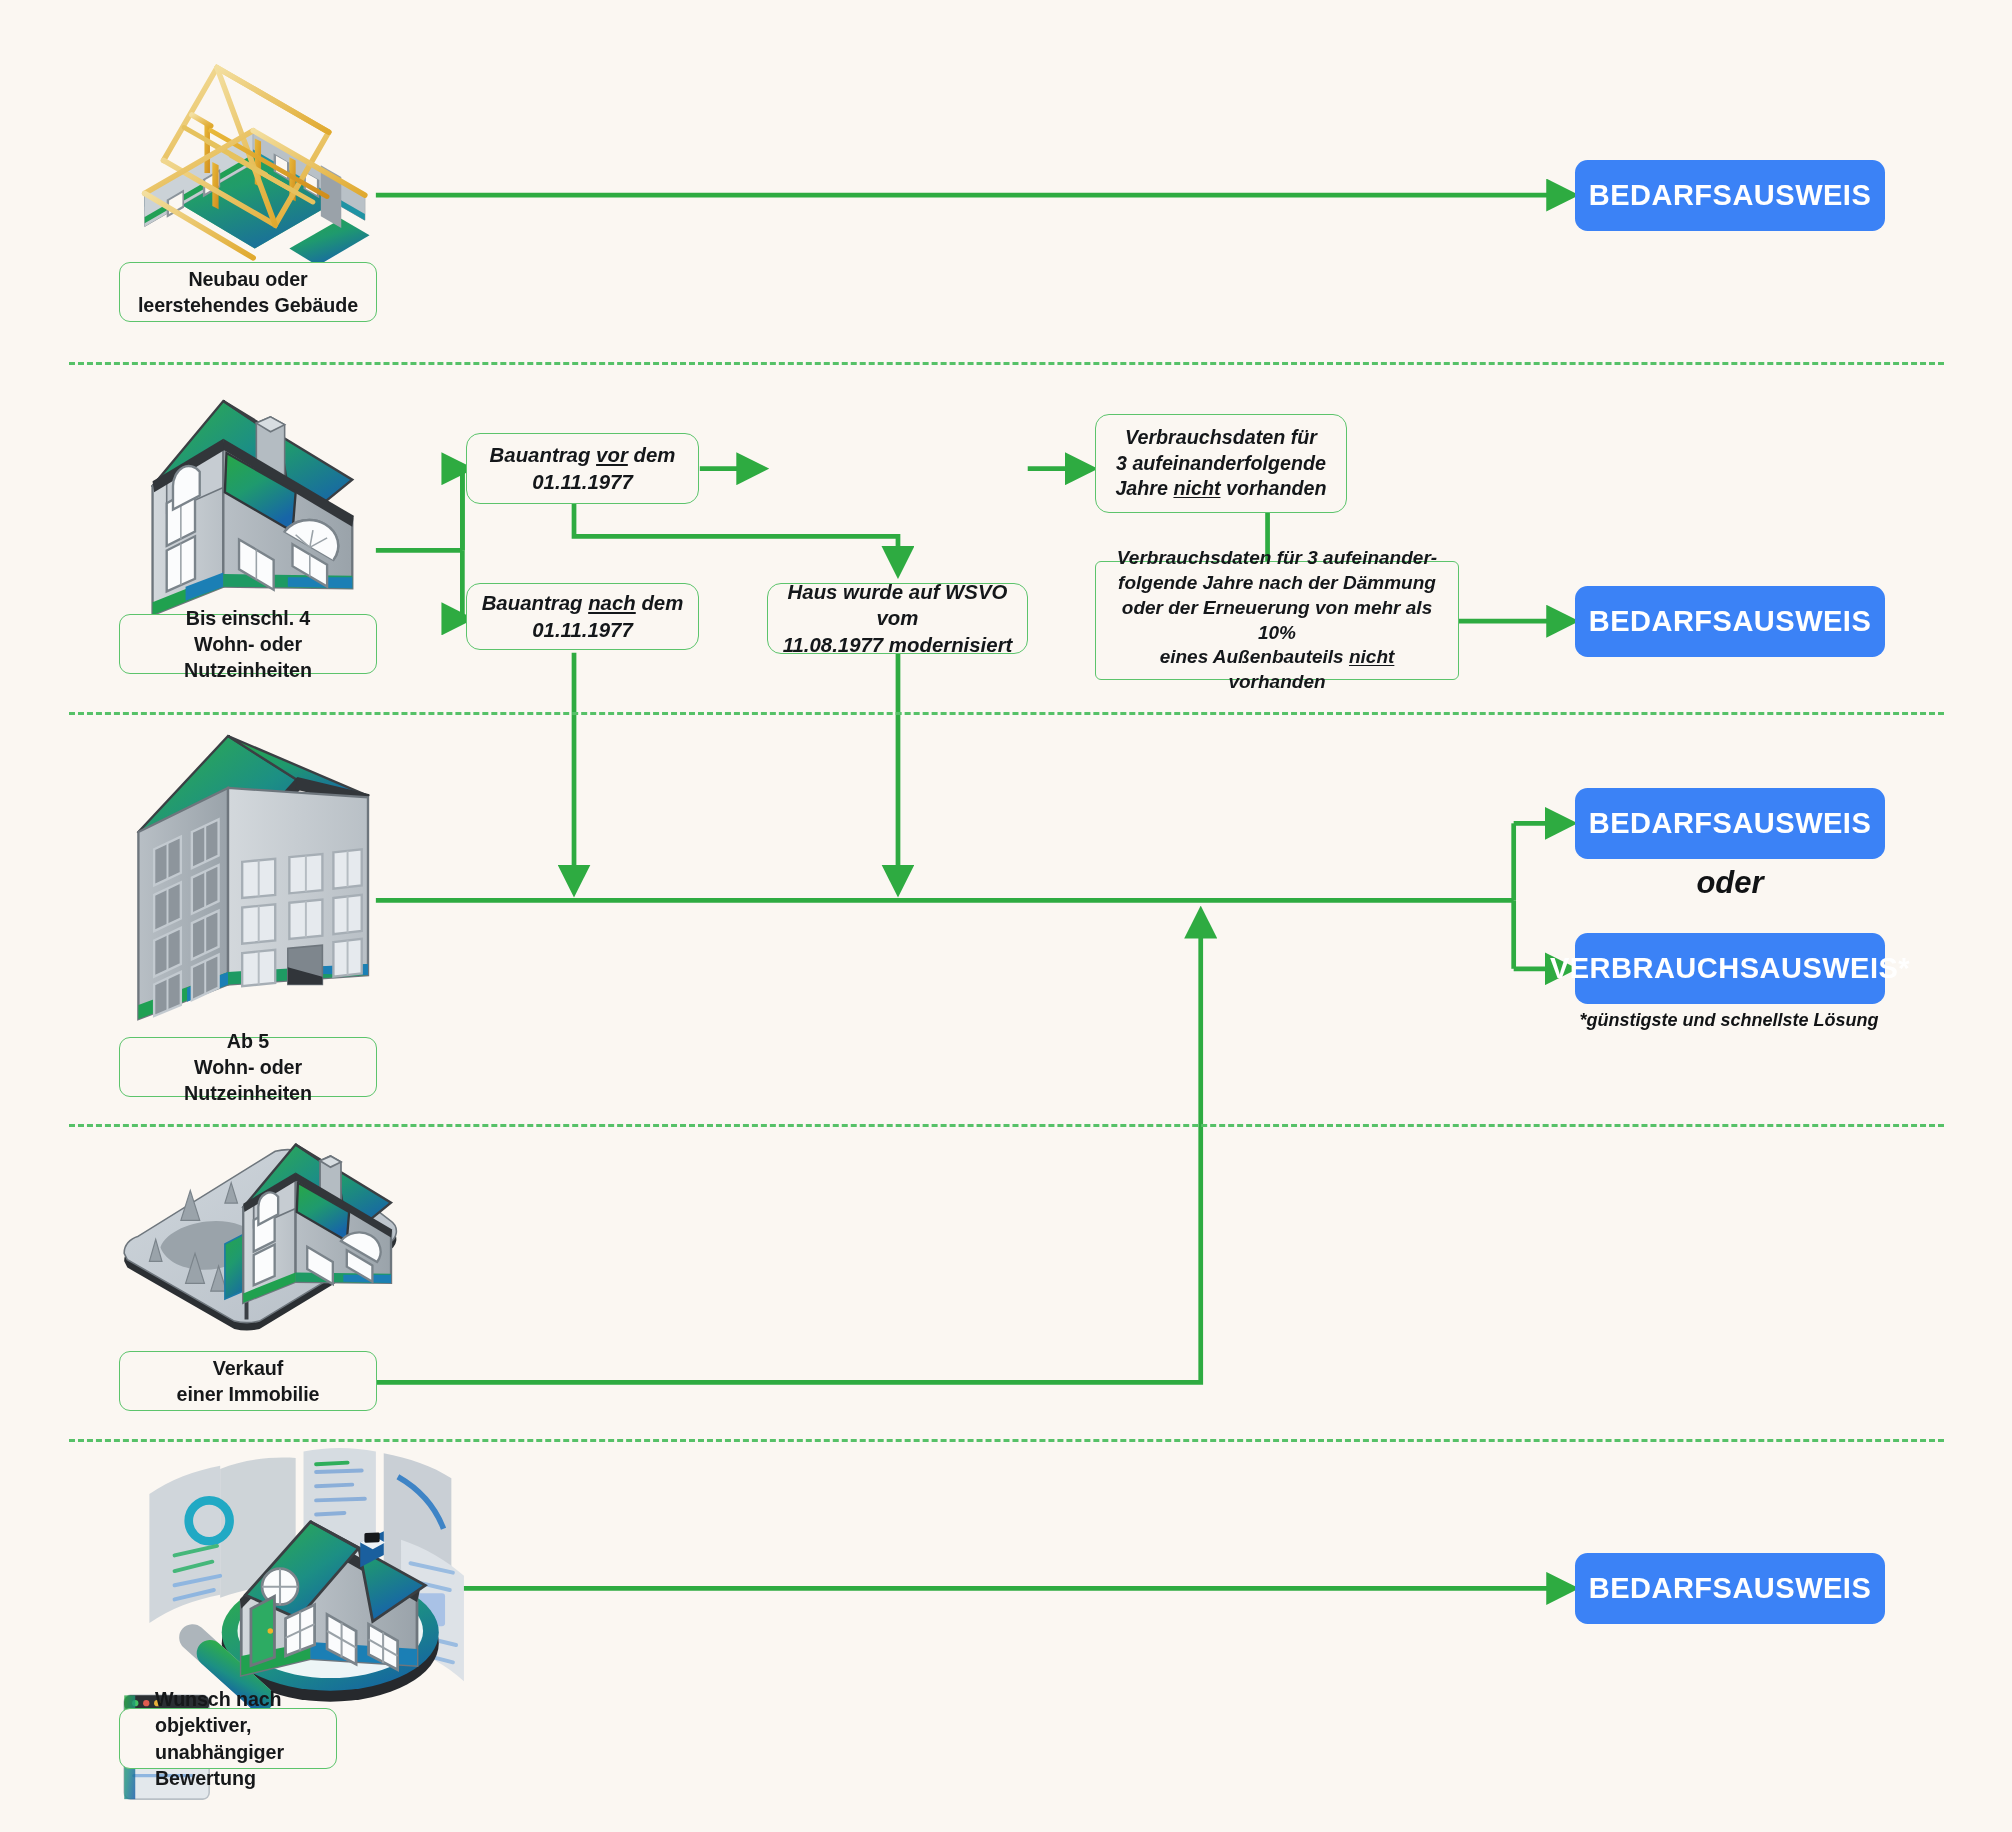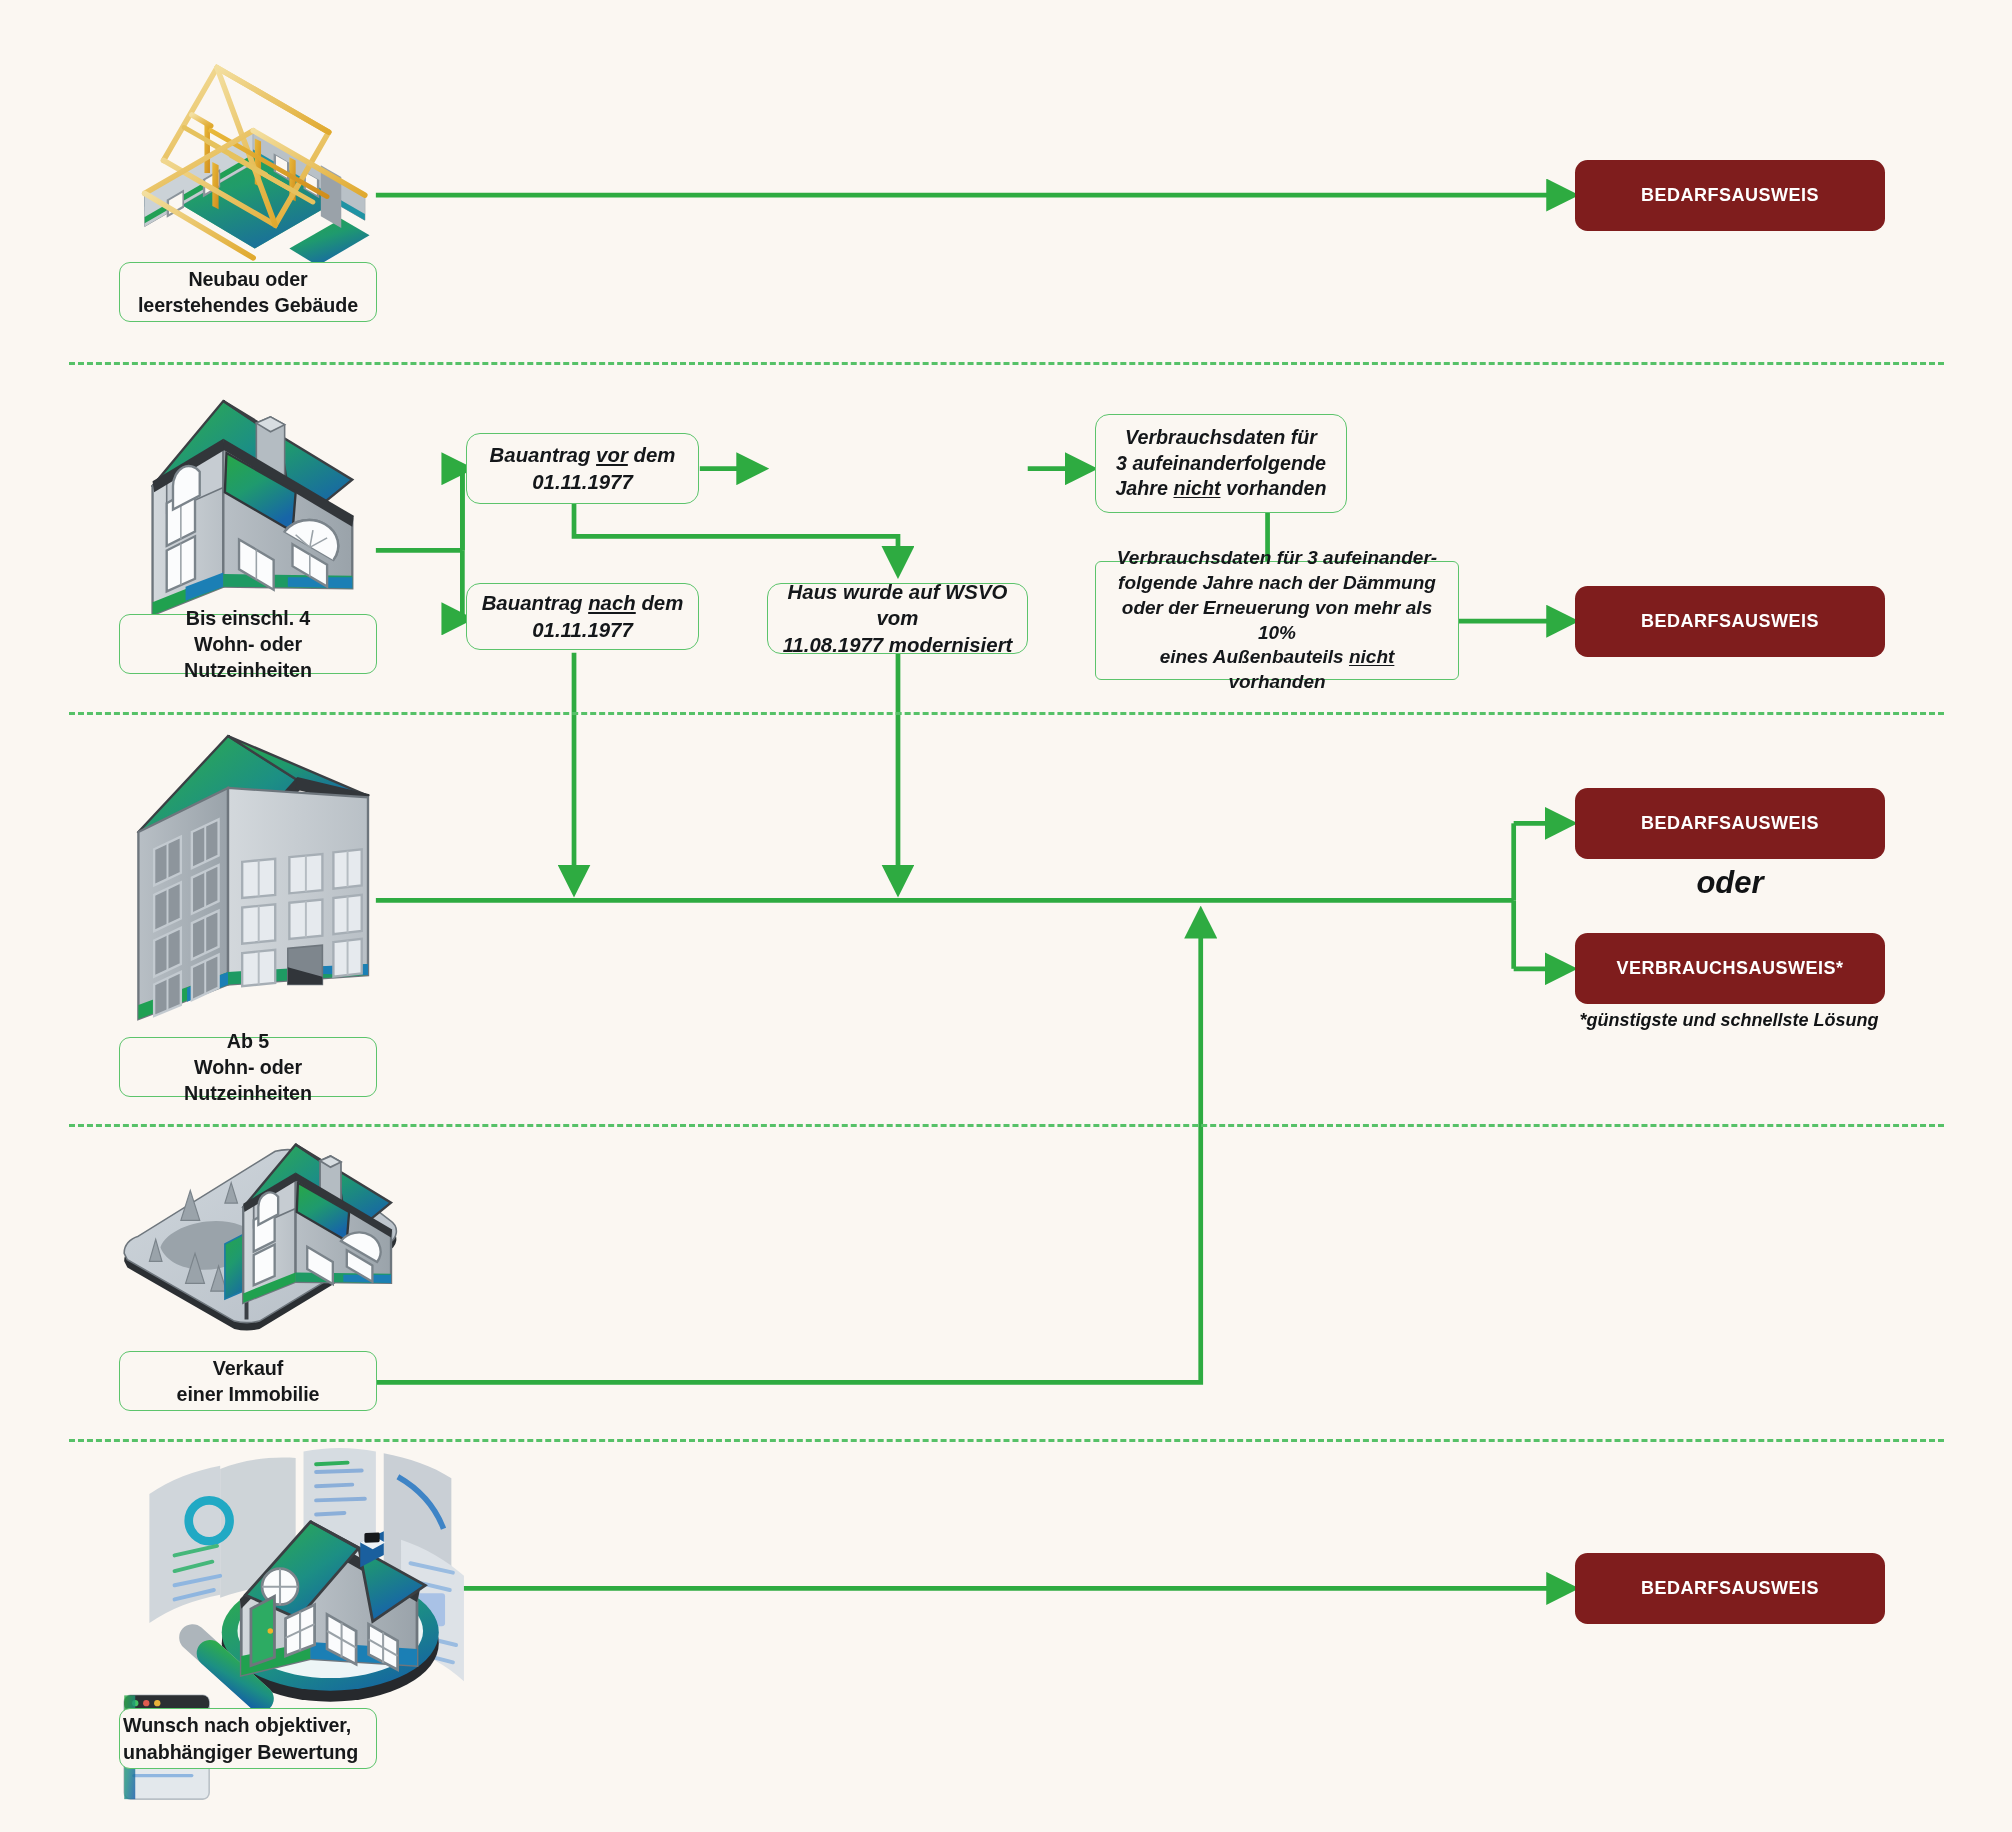--- a/index.html
+++ b/index.html
@@ -51,26 +51,26 @@
     font-style:italic;
     font-size:20.4px;
     line-height:1.30;
     padding:7.9px 12.6px;
   }
   .dbox u { text-decoration:underline; text-underline-offset:2.4px; }
 
   
   .btn {
     position:absolute;
-    background:#7f1d1d;
+    background:#3b82f6;
     border-radius:12.6px;
     display:flex; align-items:center; justify-content:center;
     color:#ffffff;
     font-weight:700;
-    font-size:18px;
+    font-size:29px;
     letter-spacing:0.5px;
   }
 
   .oder {
     position:absolute;
     font-style:italic;
     font-weight:700;
     font-size:31px;
     color:#111315;
     text-align:center;
@@ -543,21 +543,21 @@
     </span>
   </div>
 
   <div class="caption" style="left:119px; top:1351px; width:258px; height:60px;">
     <span>
       <span>Verkauf</span><br>
       <span>einer Immobilie</span>
     </span>
   </div>
 
-  <div class="caption" style="left:119px; top:1708px; width:258px; height:61px; justify-content:flex-start; padding-left:3px; text-align:left;">
+  <div class="caption" style="left:119px; top:1708px; width:218px; height:61px; justify-content:flex-start; padding-left:35px; text-align:left;">
     <span>
       <span>Wunsch nach objektiver,</span><br>
       <span>unabhängiger Bewertung</span>
     </span>
   </div>
 
   <div class="dbox" style="left:466px; top:433px; width:233px; height:71px;">
     <span>
       <span>Bauantrag </span><u>vor</u><span> dem</span><br>
       <span>01.11.1977</span>

